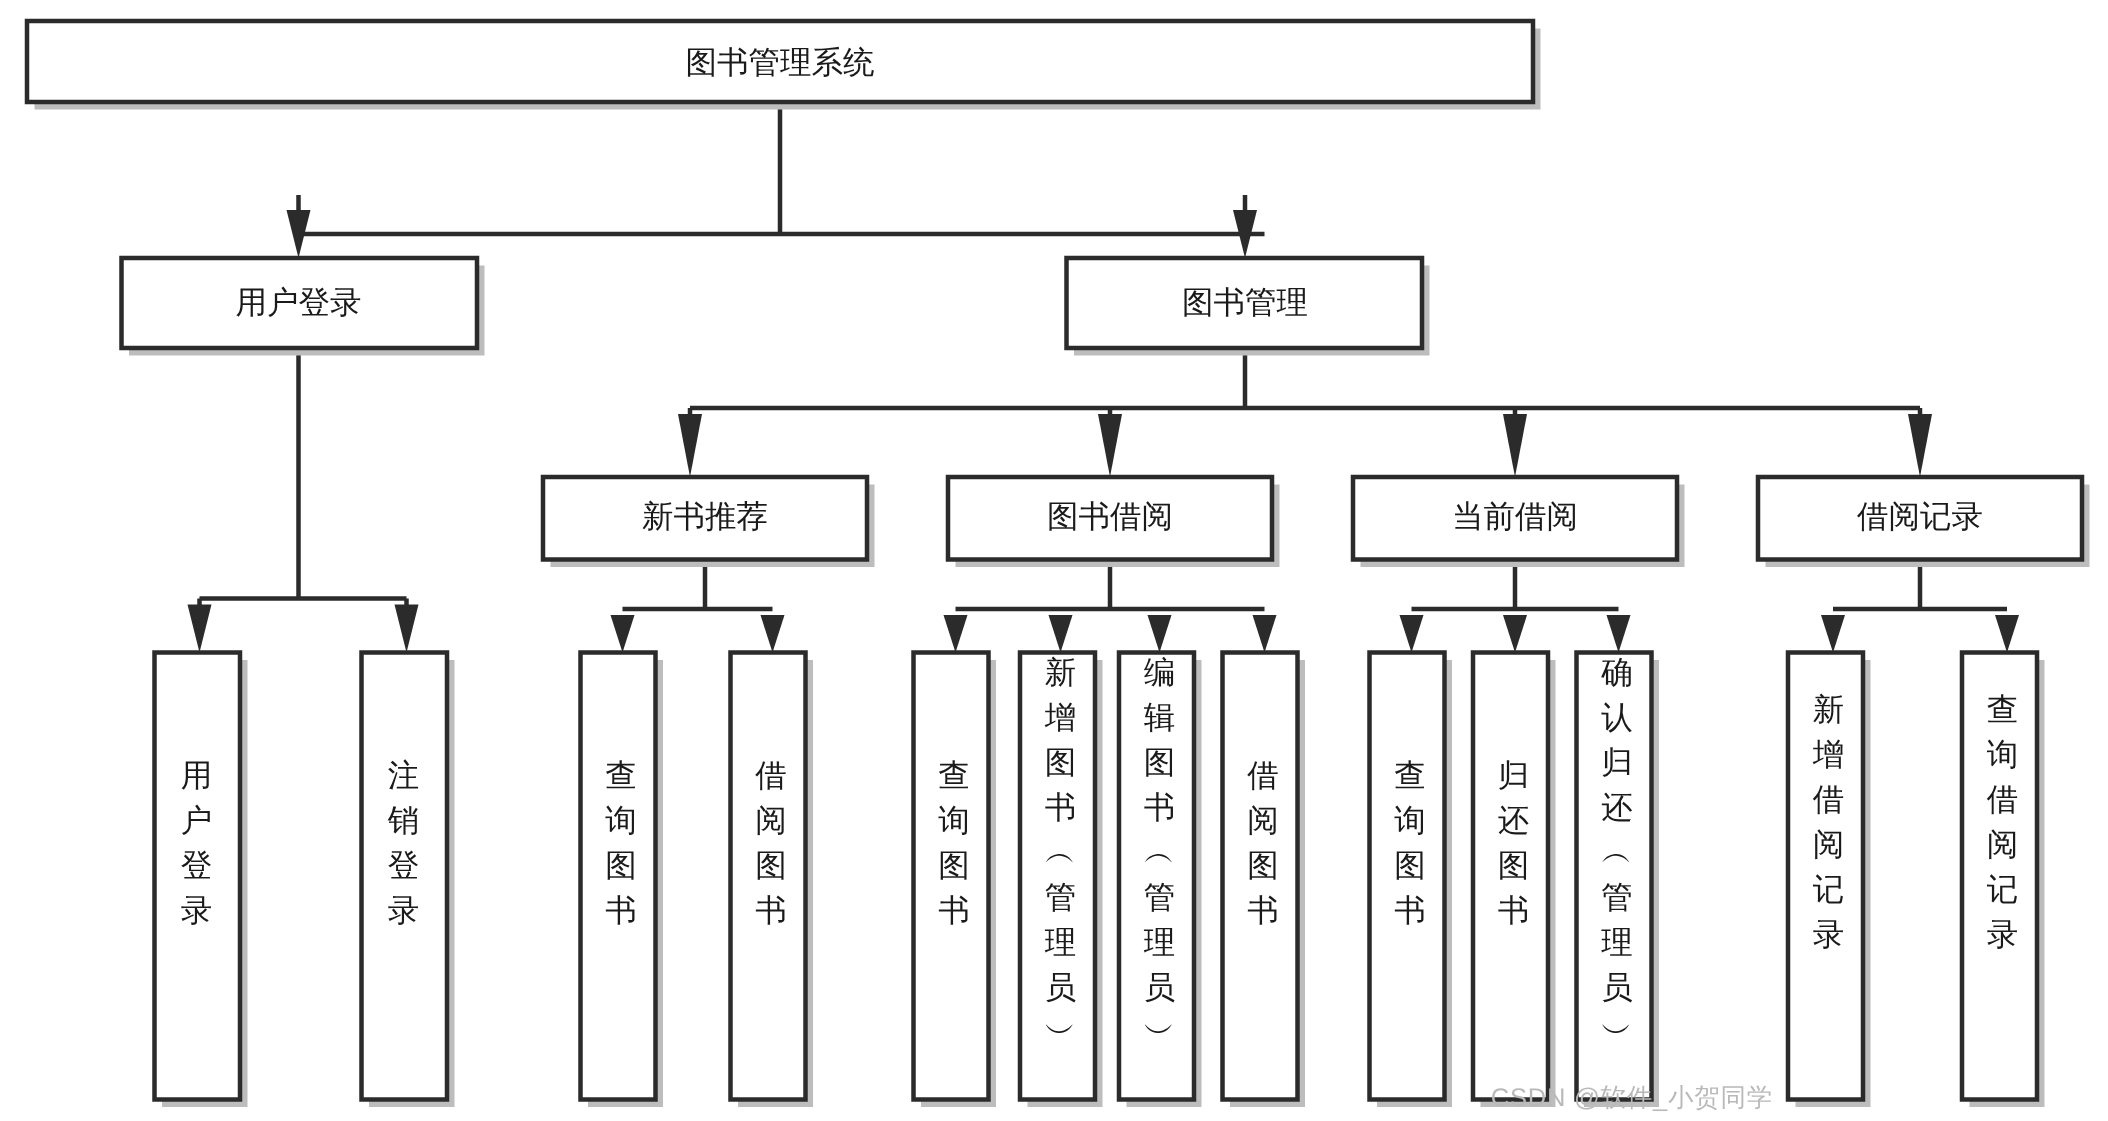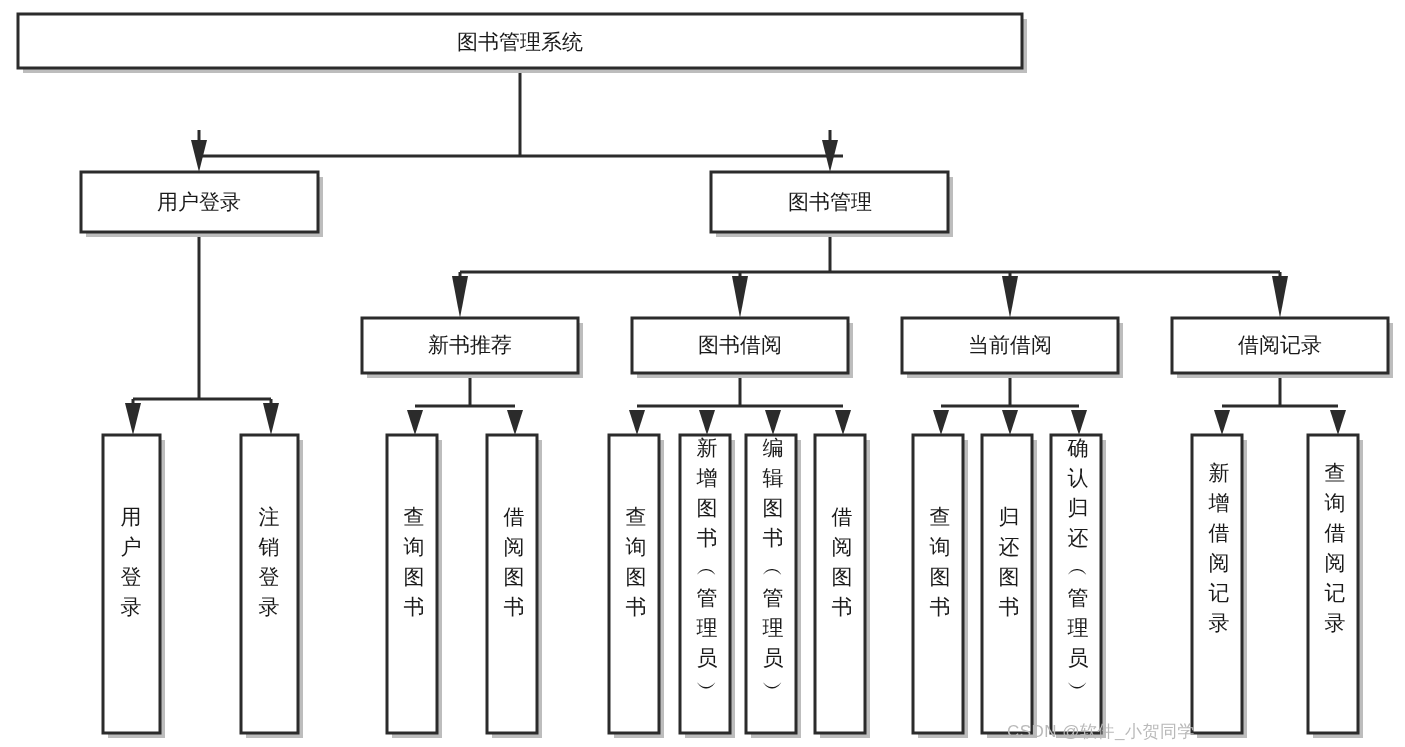--- a/index.html
+++ b/index.html
@@ -55,21 +55,21 @@
     dominant-baseline: middle;
   }
   .node-label-v {
     font-family: "Liberation Sans", "DejaVu Sans", sans-serif;
     font-size: 21px;
     fill: #1a1a1a;
     text-anchor: middle;
   }
   .watermark {
     position: absolute;
-    right: 8px;
+    right: 21px;
     bottom: 4px;
     font-family: "Liberation Sans", "DejaVu Sans", sans-serif;
     font-size: 17px;
     color: #b9b9b9;
     letter-spacing: 0.5px;
     white-space: nowrap;
     pointer-events: none;
   }
 </style>
 </head>

